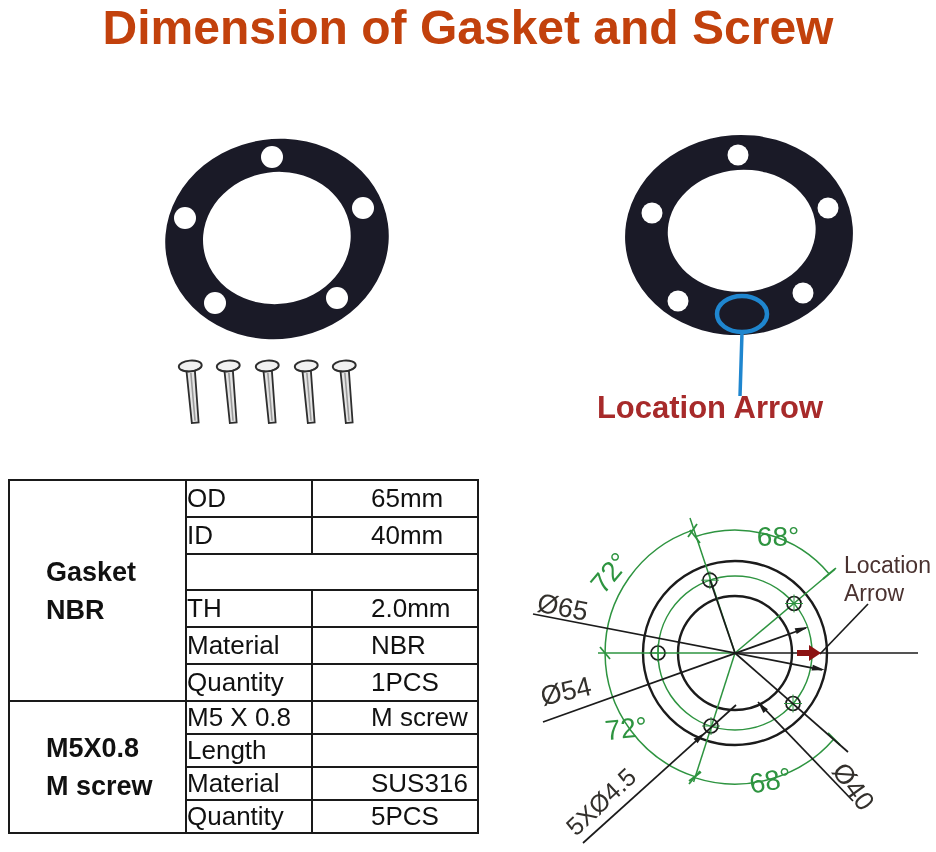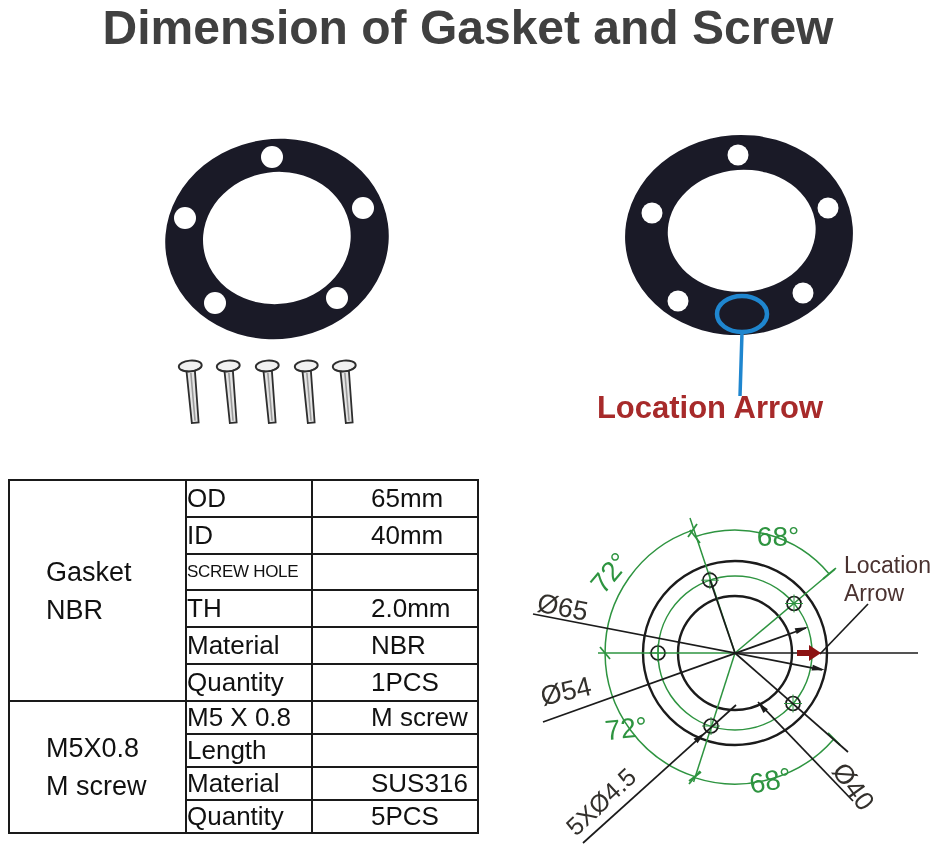--- a/index.html
+++ b/index.html
@@ -1,32 +1,32 @@
 <!DOCTYPE html>
 <html><head>
 <meta charset="utf-8">
 <style>
   html,body{margin:0;padding:0;background:#ffffff;}
   .page{position:relative;width:936px;height:852px;background:#fff;overflow:hidden;
         font-family:"Liberation Sans", sans-serif;}
   .title{position:absolute;top:0px;left:0;width:936px;text-align:center;
-         font-size:48px;font-weight:bold;color:#404040;letter-spacing:0px;line-height:56px;margin:0;}
+         font-size:48px;font-weight:bold;color:#c2410c;letter-spacing:0px;line-height:56px;margin:0;}
   .gfx{position:absolute;top:0;left:0;}
   .caption-red{position:absolute;left:540px;top:390px;width:340px;text-align:center;
          font-size:31px;font-weight:bold;color:#a72a2a;}
   
   .spec{position:absolute;left:8px;top:479px;width:471px;height:355px;
         border:2px solid #1a1a1a;box-sizing:border-box;display:flex;flex-direction:column;
         color:#111;}
   .group{display:flex;flex-direction:row;}
   .group.first{height:226px;border-bottom:2px solid #1a1a1a;}
   .group.second{flex:1;}
   .glabel{width:177px;border-right:2px solid #1a1a1a;box-sizing:border-box;
           display:flex;flex-direction:column;justify-content:center;
-          padding-left:36px;font-size:27px;line-height:38px;}
+          padding-left:36px;font-size:27px;line-height:38px;font-weight:bold;}
   .rows{flex:1;display:flex;flex-direction:column;}
   .row{flex:1;display:flex;flex-direction:row;border-top:2px solid #1a1a1a;}
   .row:first-child{border-top:none;}
   .cell-k{width:126px;border-right:2px solid #1a1a1a;box-sizing:border-box;
           display:flex;align-items:center;padding-left:0;font-size:26px;}
   .cell-k.small{font-size:17px;letter-spacing:-0.3px;}
   .cell-v{flex:1;display:flex;align-items:center;padding-left:16px;font-size:26px;margin-left:42px;}
   
   .blk{stroke:#1b1b1b;fill:none;}
   .grn{stroke:#2e9440;fill:none;}
@@ -195,21 +195,20 @@
       <div class="rows">
         <div class="row">
           <div class="cell-k">OD</div>
           <div class="cell-v">65mm</div>
         </div>
         <div class="row">
           <div class="cell-k">ID</div>
           <div class="cell-v">40mm</div>
         </div>
         <div class="row">
-          <div class="cell-k small">SCREW HOLE</div>
         </div>
         <div class="row">
           <div class="cell-k">TH</div>
           <div class="cell-v">2.0mm</div>
         </div>
         <div class="row">
           <div class="cell-k">Material</div>
           <div class="cell-v">NBR</div>
         </div>
         <div class="row">

